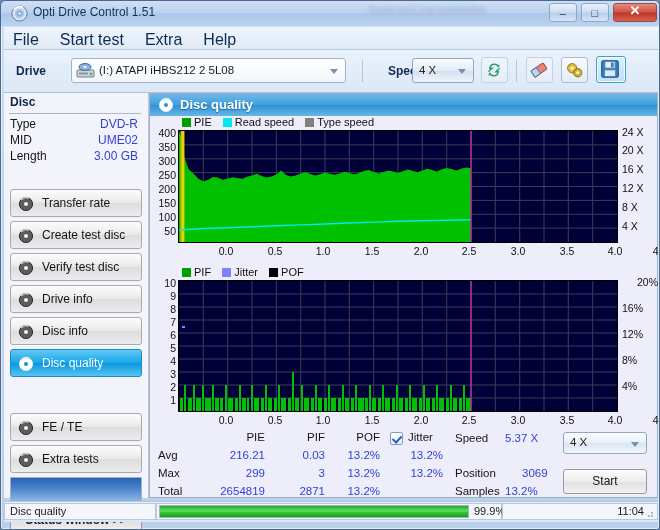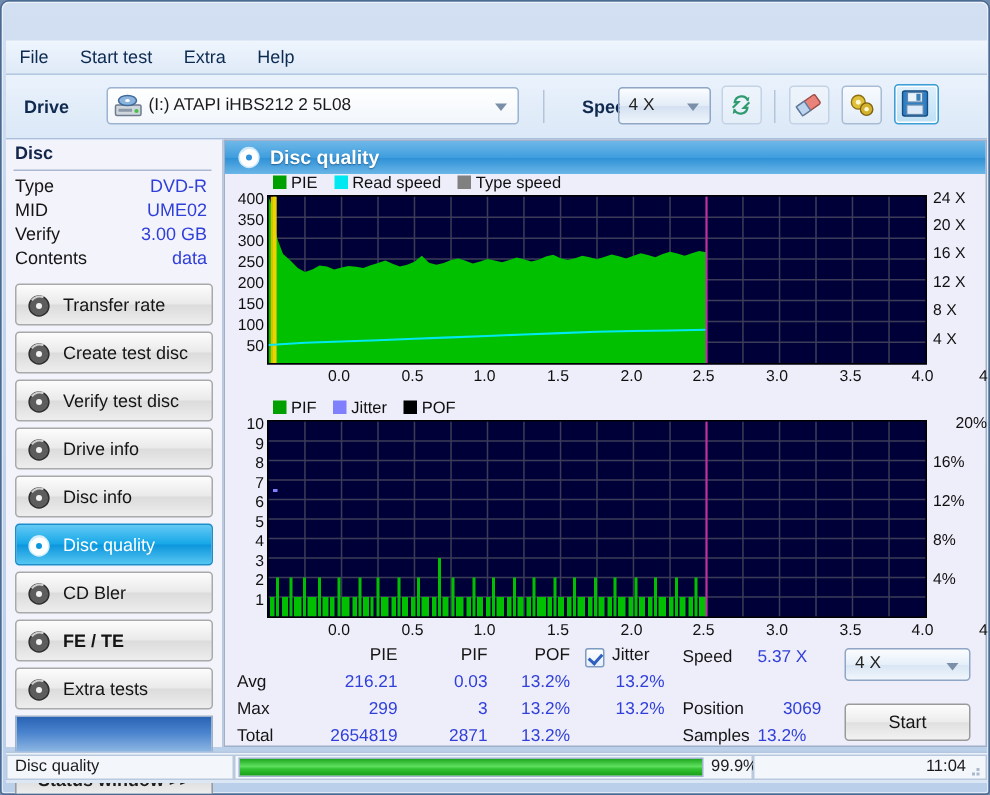--- a/index.html
+++ b/index.html
@@ -51,21 +51,21 @@
     font-size:11px;color:#1b3a63;line-height:14px;
   }
   .winbtn.close span{color:#fff;font-size:13px;font-weight:bold;top:0;}
   
   .menubar{
     position:absolute;left:3px;top:26px;width:654px;height:22px;
     background:linear-gradient(to bottom,#eef5fd,#dfeaf8);
     border-bottom:1px solid #b4c8e0;
   }
   .menu-item{
-    display:inline-block;padding:4px 9px;font-size:12px;color:#0d2a50;
+    display:inline-block;padding:4px 9px;font-size:16px;color:#0d2a50;
     cursor:default;
   }
   
   .drivebar{
     position:absolute;left:3px;top:49px;width:654px;height:42px;
     background:linear-gradient(to bottom,#eaf2fc,#dbe8f7);
     border-bottom:1px solid #aabfdb;
   }
   .lbl-drive{position:absolute;left:12px;top:14px;font-size:12px;font-weight:bold;color:#102a4f;}
   .drive-combo{
@@ -199,20 +199,35 @@
     position:absolute;left:0;top:0;height:11px;
     background:linear-gradient(to bottom,#1fa81f 0%,#5fe05f 45%,#33c433 60%,#19a019 100%);
   }
   .grip{position:absolute;right:3px;bottom:2px;width:11px;height:11px;}
 </style>
 </head>
 <body>
 
 <div class="window">
 
+  <div class="titlebar">
+    <svg class="title-icon" viewBox="0 0 17 17">
+      <circle cx="8.5" cy="8.5" r="7.6" fill="#d8e4f2" stroke="#5d7ea6"></circle>
+      <circle cx="8.5" cy="8.5" r="4.6" fill="#9fc4e8"></circle>
+      <circle cx="8.5" cy="8.5" r="1.8" fill="#ffffff" stroke="#6c8cb4"></circle>
+      <path d="M3 4 A7.5 7.5 0 0 1 12 2.5" stroke="#ffffff" stroke-width="1.6" fill="none"></path>
+    </svg>
+    <div class="title-text">Opti Drive Control 1.51</div>
+    <div class="title-watermark">forum.rpc1.org screenshot</div>
+    <div class="winbtns">
+      <div class="winbtn"><span>–</span></div>
+      <div class="winbtn"><span>□</span></div>
+      <div class="winbtn close"><span>✕</span></div>
+    </div>
+  </div>
 
   <div class="menubar">
     <span class="menu-item">File</span>
     <span class="menu-item">Start test</span>
     <span class="menu-item">Extra</span>
     <span class="menu-item">Help</span>
   </div>
 
   <div class="drivebar">
     <div class="lbl-drive">Drive</div>
@@ -277,26 +292,22 @@
 
     <div class="disc-row" style="top:24px;">
       <span class="disc-k">Type</span>
       <span class="disc-v">DVD-R</span>
     </div>
     <div class="disc-row" style="top:40px;">
       <span class="disc-k">MID</span>
       <span class="disc-v">UME02</span>
     </div>
     <div class="disc-row" style="top:56px;">
-      <span class="disc-k">Verify</span>
+      <span class="disc-k">Length</span>
       <span class="disc-v">3.00 GB</span>
-    </div>
-    <div class="disc-row" style="top:72px;">
-      <span class="disc-k">Contents</span>
-      <span class="disc-v">data</span>
     </div>
 
     <div class="sidebtn" style="top:96px;">
       <svg class="sb-icon" viewBox="0 0 16 16">
           <circle cx="8" cy="8" r="6.6" fill="#5d5d5d" stroke="#2f2f2f"></circle>
           <circle cx="8" cy="8" r="2" fill="#f3f3f3"></circle>
           <path d="M3.2 4.2 A6.5 6.5 0 0 1 11 2.2" stroke="#cfcfcf" stroke-width="1.4" fill="none"></path>
         </svg>
       <span class="sb-label">Transfer rate</span>
     </div>
@@ -333,29 +344,21 @@
       <span class="sb-label">Disc info</span>
     </div>
     <div class="sidebtn active" style="top:256px;">
       <svg class="sb-icon" viewBox="0 0 16 16">
           <circle cx="8" cy="8" r="6.6" fill="#ffffff" stroke="#d6eefc"></circle>
           <circle cx="8" cy="8" r="2" fill="#0d96dd"></circle>
           <path d="M3.2 4.2 A6.5 6.5 0 0 1 11 2.2" stroke="#d6eefc" stroke-width="1.4" fill="none"></path>
         </svg>
       <span class="sb-label">Disc quality</span>
     </div>
-    <div class="sidebtn" style="top:288px;">
-      <svg class="sb-icon" viewBox="0 0 16 16">
-          <circle cx="8" cy="8" r="6.6" fill="#5d5d5d" stroke="#2f2f2f"></circle>
-          <circle cx="8" cy="8" r="2" fill="#f3f3f3"></circle>
-          <path d="M3.2 4.2 A6.5 6.5 0 0 1 11 2.2" stroke="#cfcfcf" stroke-width="1.4" fill="none"></path>
-        </svg>
-      <span class="sb-label">CD Bler</span>
-    </div>
-    <div class="sidebtn" style="top:320px;font-weight:bold;">
+    <div class="sidebtn" style="top:320px;">
       <svg class="sb-icon" viewBox="0 0 16 16">
           <circle cx="8" cy="8" r="6.6" fill="#5d5d5d" stroke="#2f2f2f"></circle>
           <circle cx="8" cy="8" r="2" fill="#f3f3f3"></circle>
           <path d="M3.2 4.2 A6.5 6.5 0 0 1 11 2.2" stroke="#cfcfcf" stroke-width="1.4" fill="none"></path>
         </svg>
       <span class="sb-label">FE / TE</span>
     </div>
     <div class="sidebtn" style="top:352px;">
       <svg class="sb-icon" viewBox="0 0 16 16">
           <circle cx="8" cy="8" r="6.6" fill="#5d5d5d" stroke="#2f2f2f"></circle>

